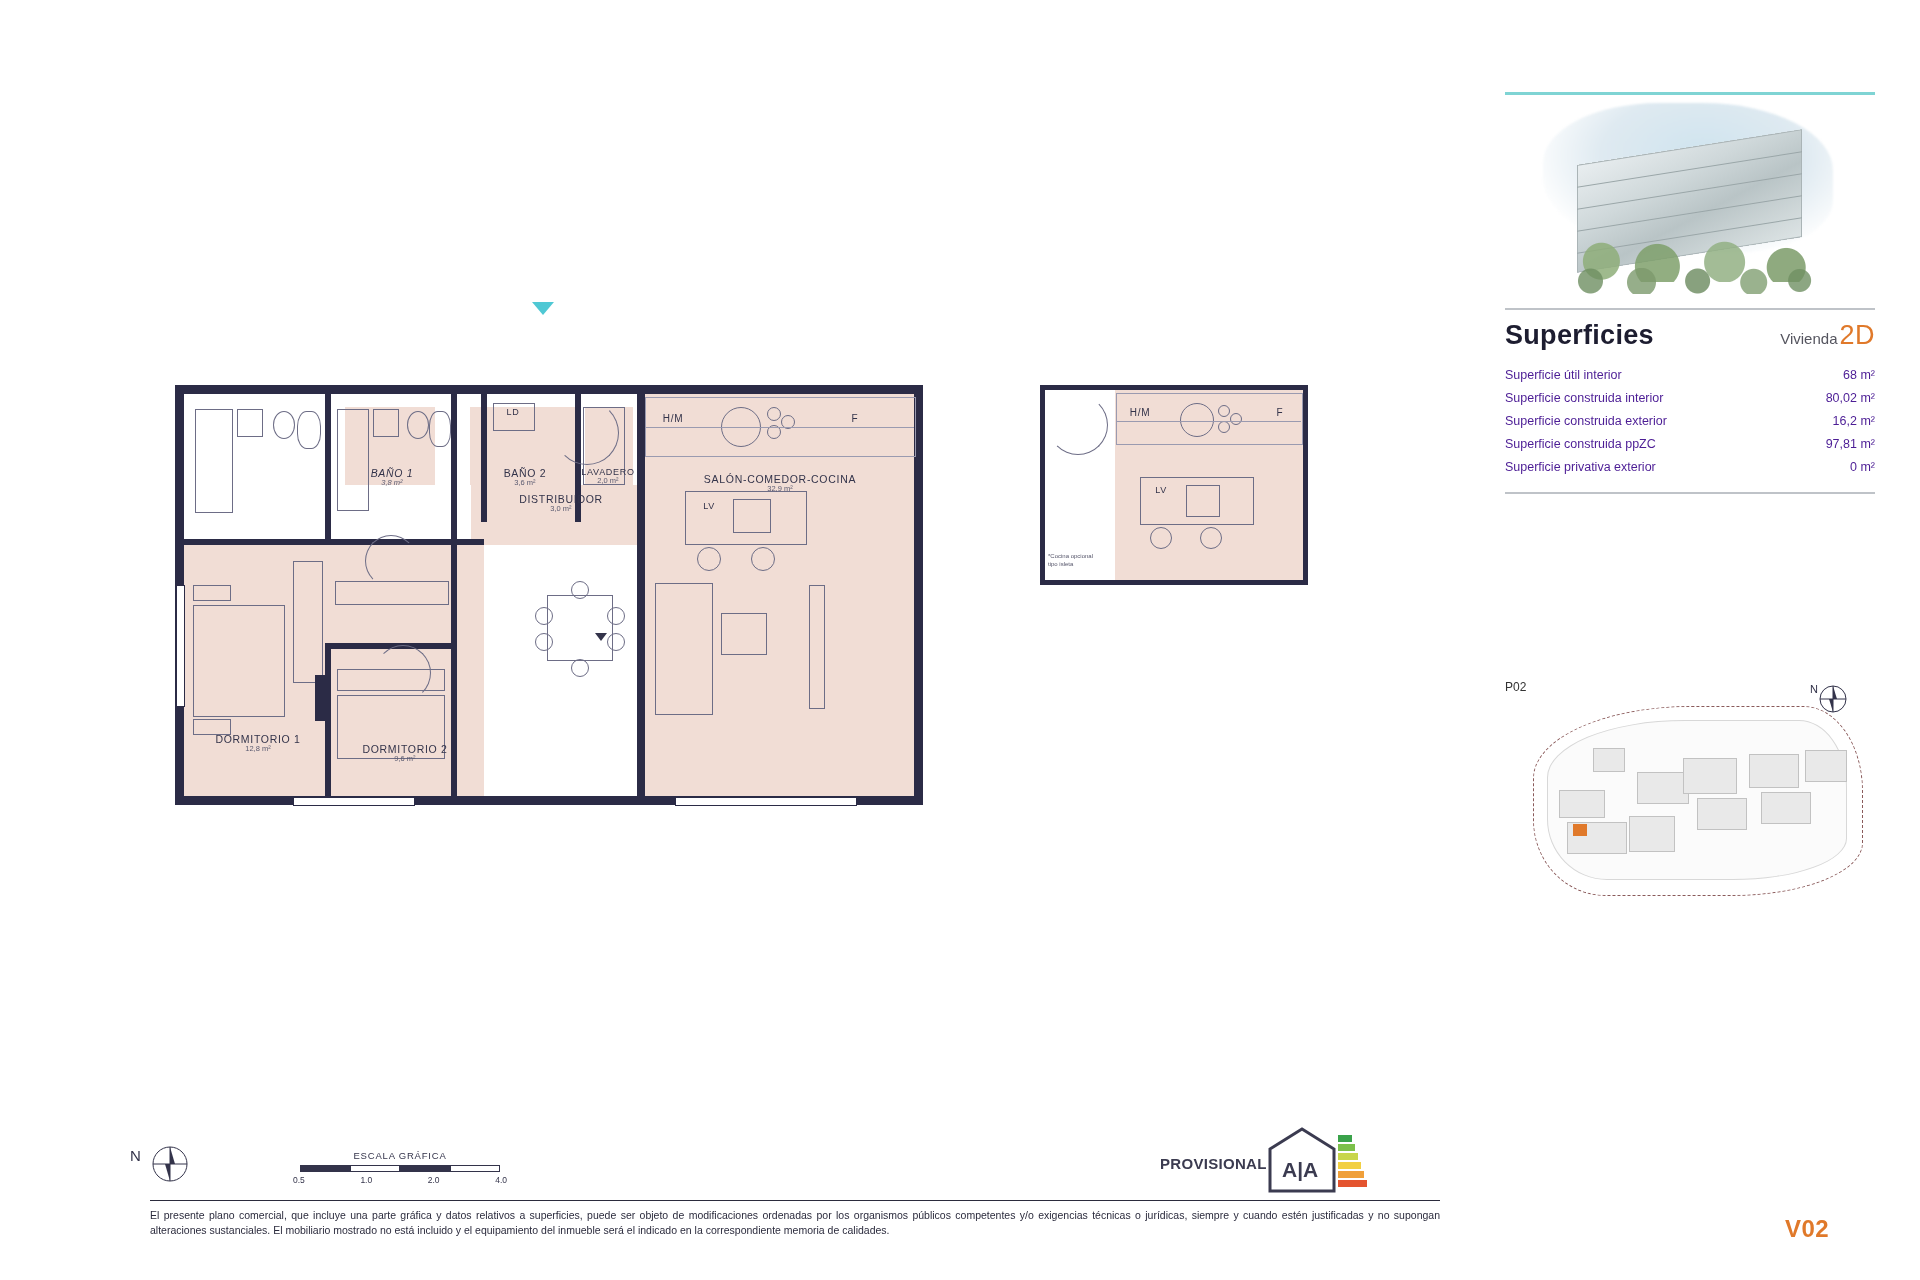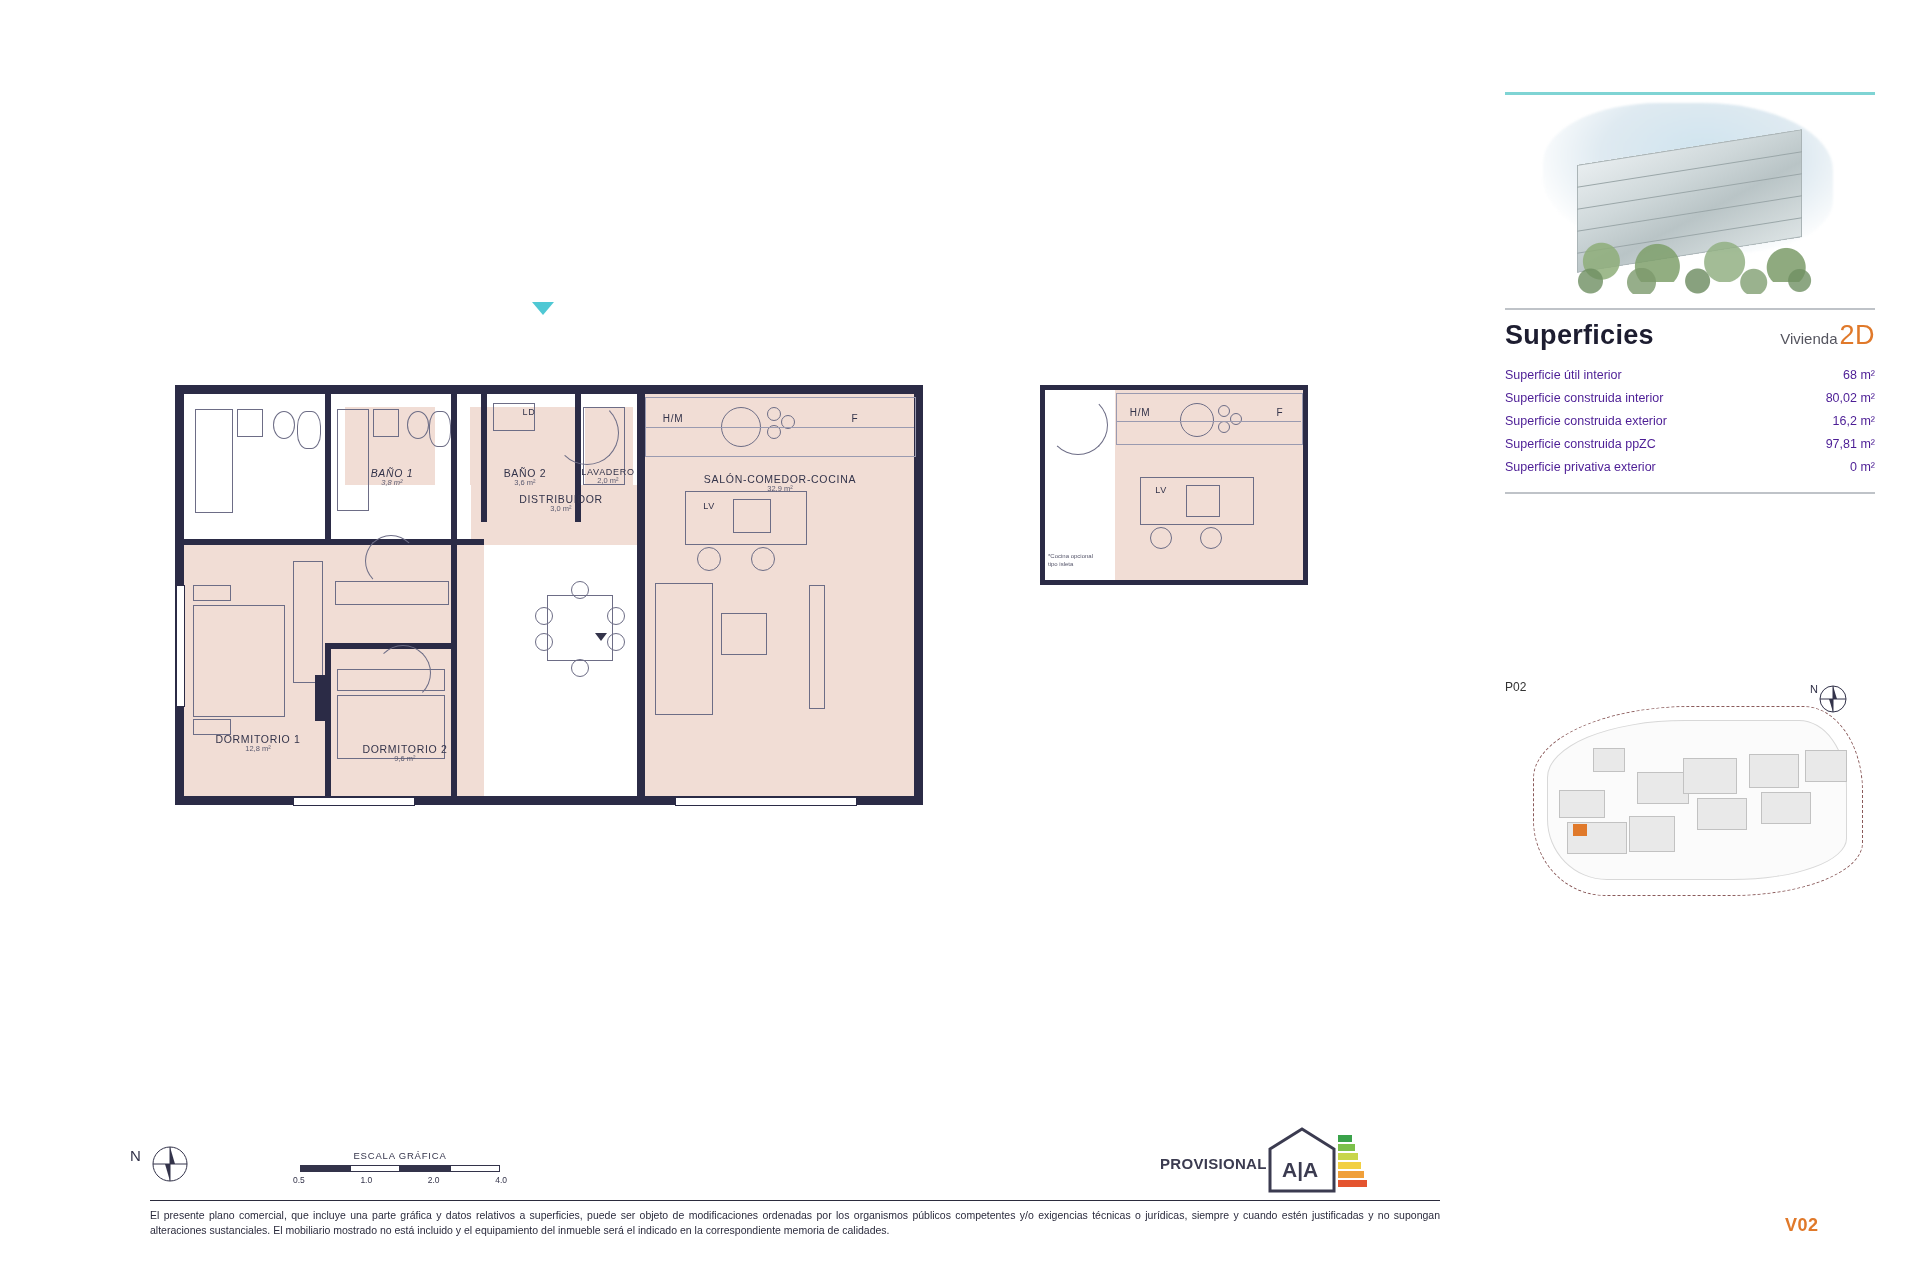--- a/index.html
+++ b/index.html
@@ -143,21 +143,21 @@
   .provisional{
     position:absolute;left:1160px;top:1155px;font-size:15px;font-weight:bold;color:#3b3b50;letter-spacing:.3px;
   }
   .energy{position:absolute;left:1262px;top:1125px;width:108px;height:72px;}
   .disclaimer{
     position:absolute;left:150px;top:1208px;width:1290px;
     font-size:10.5px;line-height:1.45;color:#2b2b3d;text-align:justify;
   }
   .disclaimer-rule{position:absolute;left:150px;top:1200px;width:1290px;height:1px;background:#2b2b3d;}
   .vcode{
-    position:absolute;left:1785px;top:1215px;font-size:18px;font-weight:bold;color:#e0792a;letter-spacing:.5px;
+    position:absolute;left:1785px;top:1215px;font-size:24px;font-weight:bold;color:#e0792a;letter-spacing:.5px;
   }
   .kd-note{position:absolute;font-size:6px;color:#55556a;line-height:1.3;}
   .side-note{
     position:absolute;font-size:5.5px;color:#7a7a90;letter-spacing:.4px;
     transform:rotate(-90deg);transform-origin:left top;white-space:nowrap;
   }
 </style>
 </head>
 <body>
 
@@ -275,21 +275,21 @@
     <div class="box-ln" style="left:20px;top:24px;width:36px;height:102px;"></div>
     <div class="box-ln" style="left:62px;top:24px;width:24px;height:26px;"></div>
     <div class="circ" style="left:98px;top:26px;width:20px;height:26px;"></div>
     <div class="circ" style="left:122px;top:26px;width:22px;height:36px;border-radius:40%;"></div>
     <div class="box-ln" style="left:162px;top:24px;width:30px;height:100px;"></div>
     <div class="box-ln" style="left:198px;top:24px;width:24px;height:26px;"></div>
     <div class="circ" style="left:232px;top:26px;width:20px;height:26px;"></div>
     <div class="circ" style="left:254px;top:26px;width:20px;height:34px;border-radius:40%;"></div>
 
     <div class="box-ln" style="left:318px;top:18px;width:40px;height:26px;"></div>
-    <div class="lbl" style="left:318px;top:22px;width:40px;padding-left:16px;">
+    <div class="lbl" style="left:318px;top:22px;width:40px;">
       <div class="nm" style="font-size:9px;">LD</div>
     </div>
     <div class="box-ln" style="left:408px;top:22px;width:40px;height:76px;"></div>
 
     <div class="door-arc" style="left:190px;top:150px;width:50px;height:50px;border-color:#6d6d86 transparent transparent #6d6d86;"></div>
     <div class="door-arc" style="left:200px;top:260px;width:54px;height:54px;border-color:#6d6d86 #6d6d86 transparent transparent;"></div>
     <div class="door-arc" style="left:380px;top:16px;width:62px;height:62px;border-color:transparent #6d6d86 #6d6d86 transparent;"></div>
 
     <div class="box-ln d" style="left:470px;top:12px;width:269px;height:58px;"></div>
     <div class="lbl" style="left:478px;top:28px;width:40px;">

